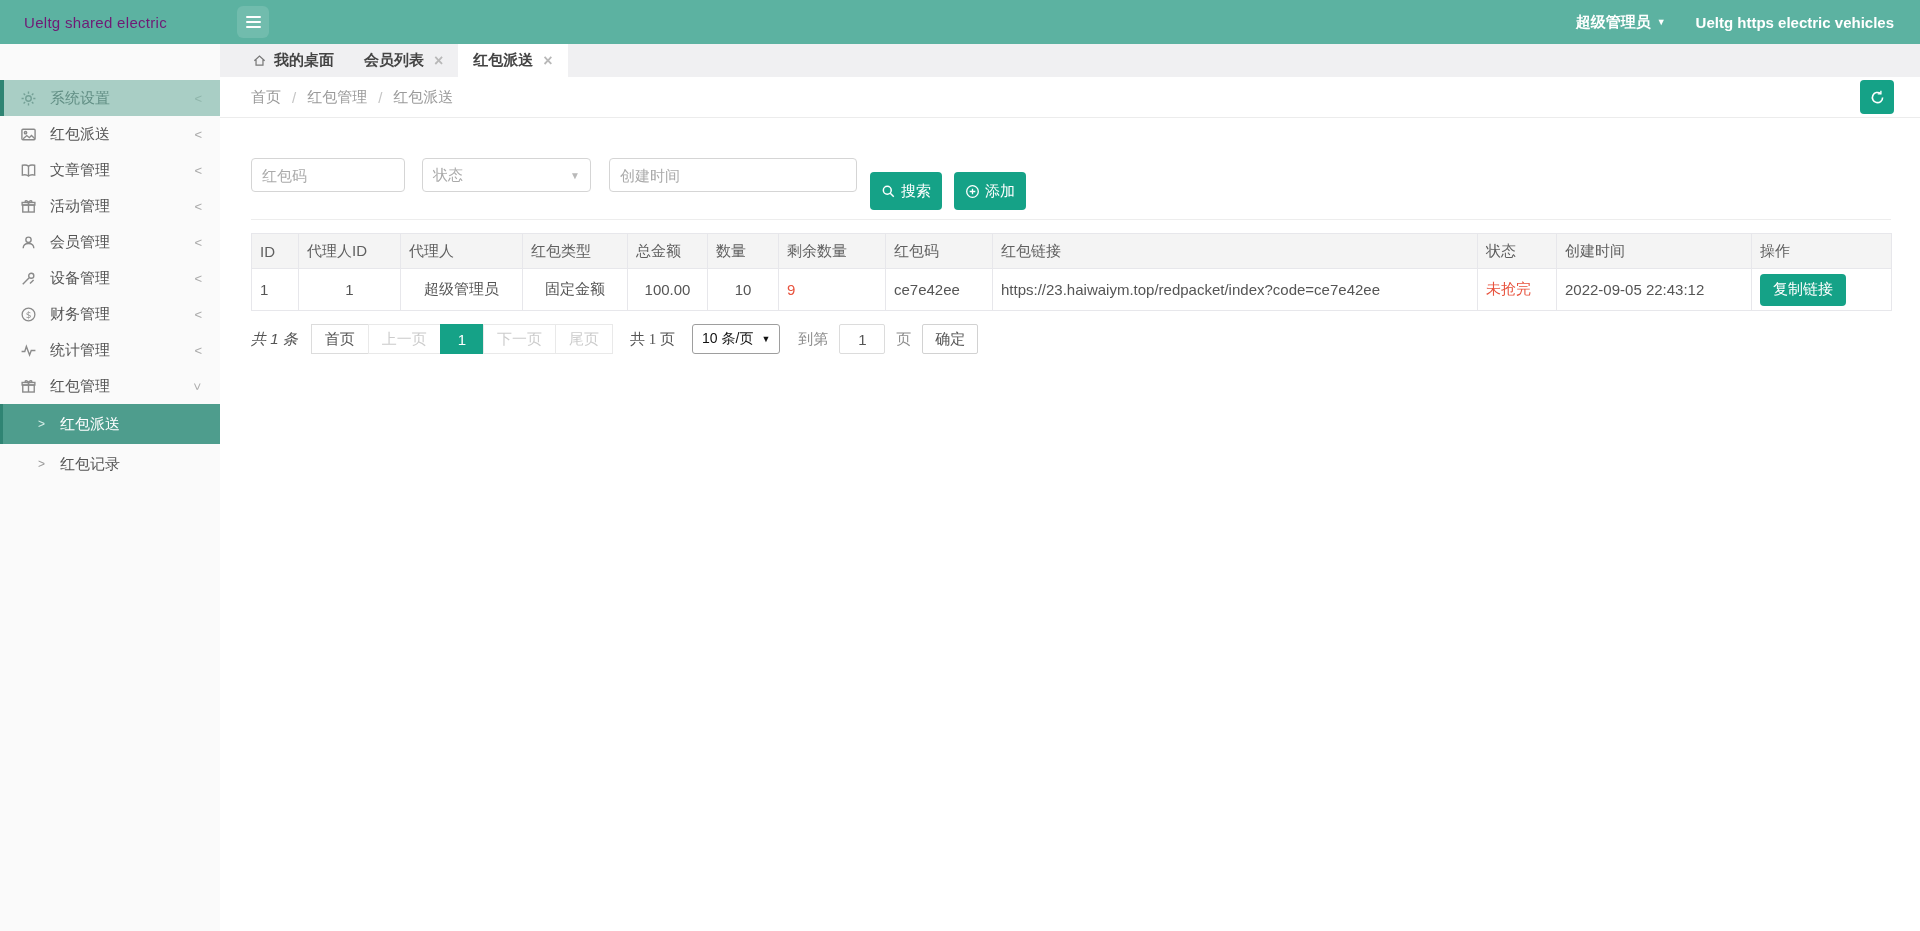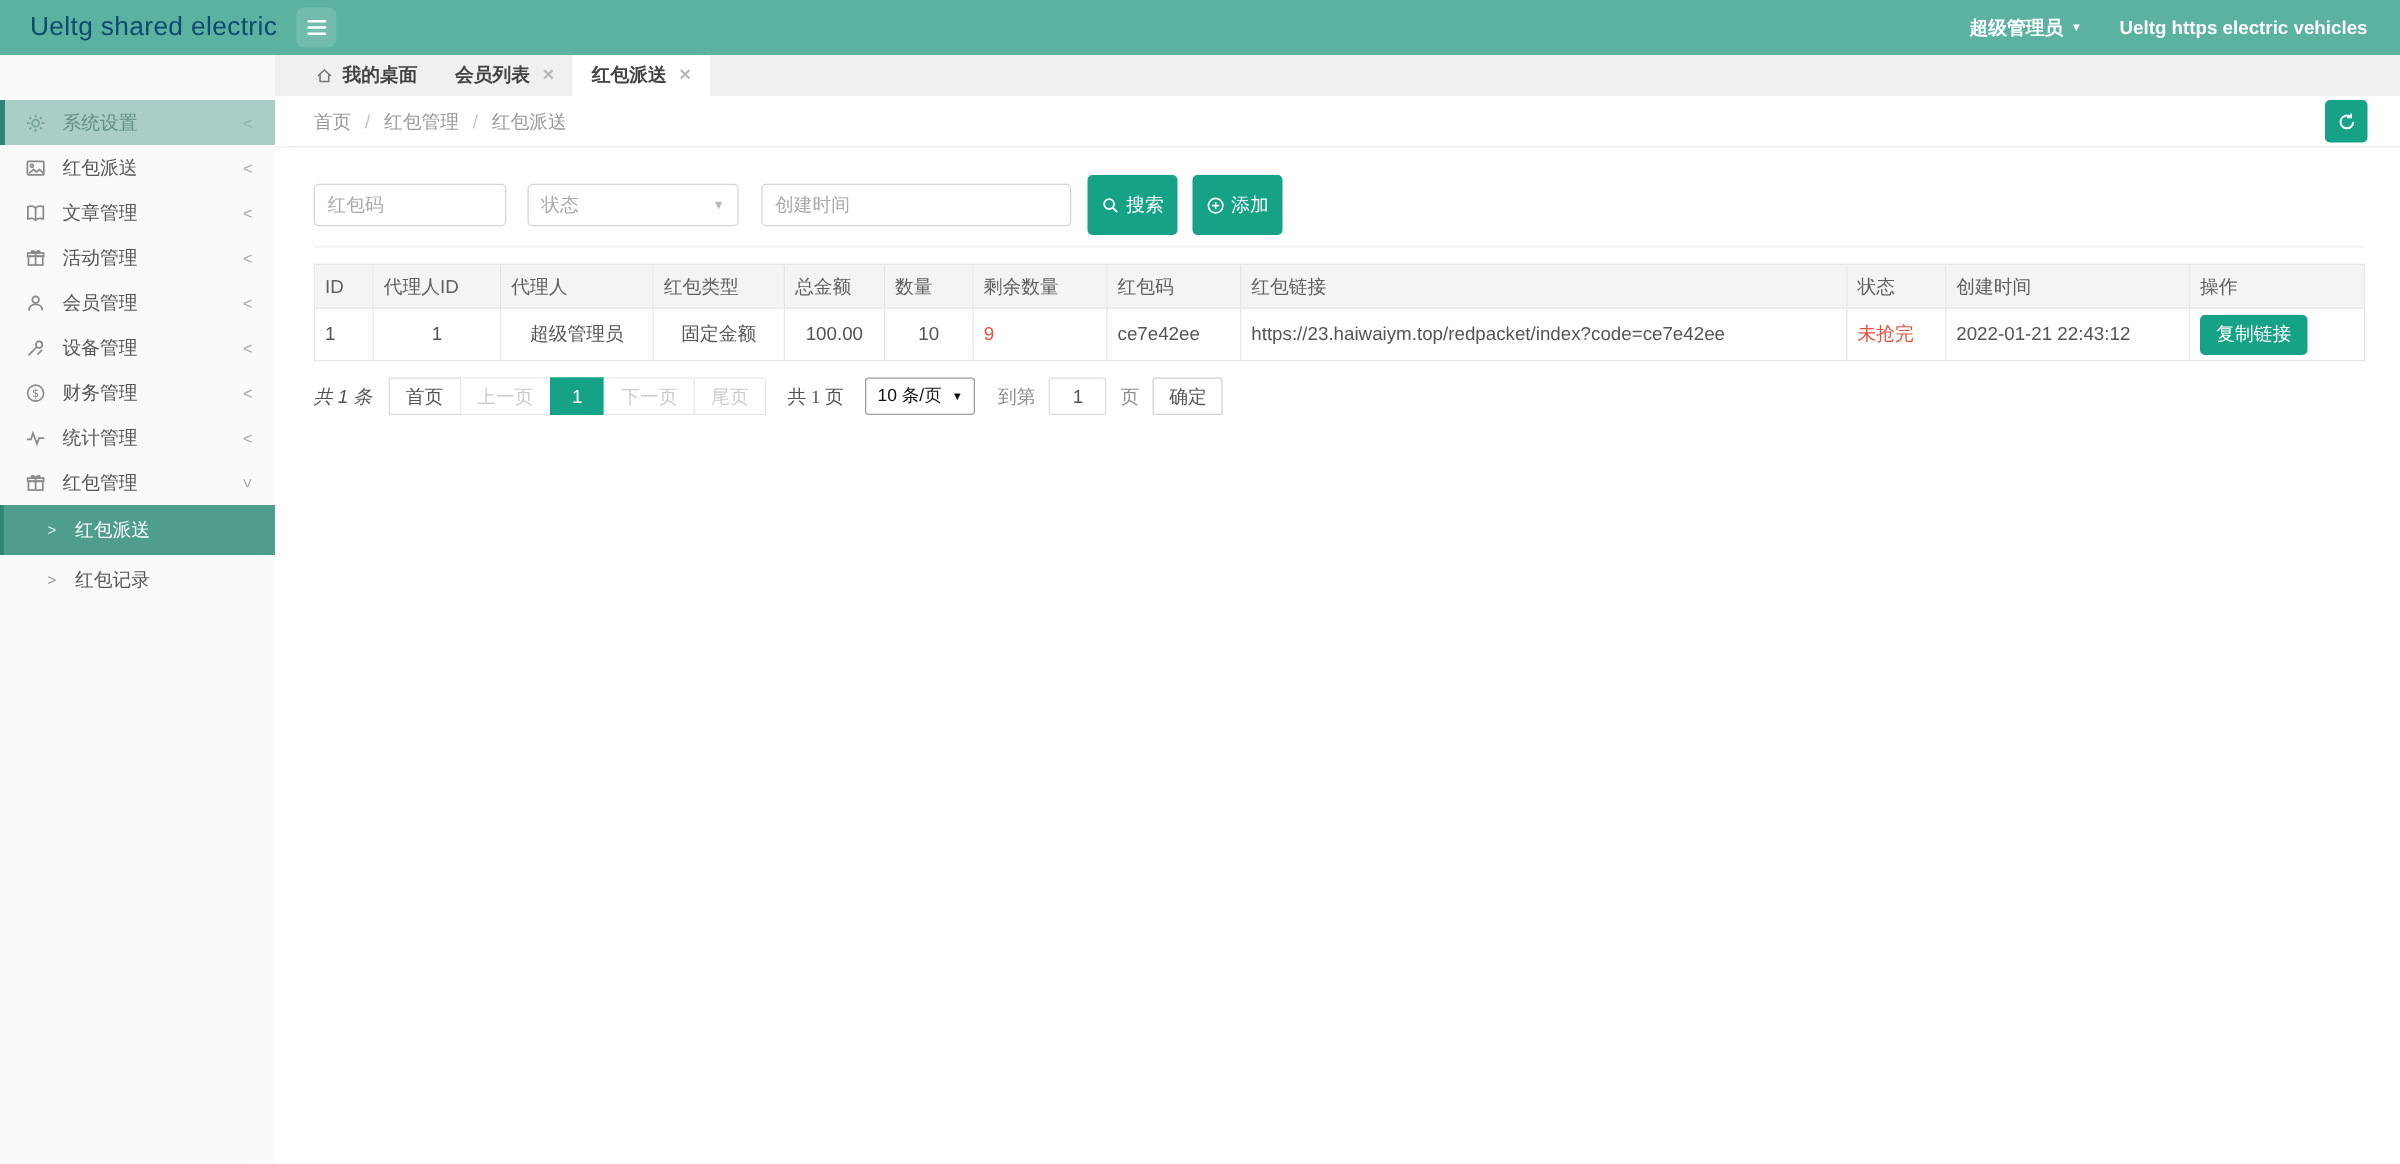--- a/index.html
+++ b/index.html
@@ -2,21 +2,21 @@
 <html style="--accent: #15a287; --header-teal: #5cb2a1; --sidebar-selected: #4e9d8d; --sidebar-highlight: #a9cec5; --status-red: #e8533e;"><head>
 <meta charset="utf-8">
 <style>
   * { box-sizing: border-box; margin: 0; padding: 0; }
   html,body { width:1920px; height:931px; overflow:hidden; }
   body { font-family:"Liberation Sans","DejaVu Sans",sans-serif; background:#fff; color:#555; }
   .app { position:relative; width:1920px; height:931px; }
 
   
   .topbar { position:absolute; top:0; left:0; right:0; height:44px; background:var(--header-teal); display:flex; align-items:center; z-index:5; }
-  .topbar .title { margin-left:24px; color:#0c4a6e; font-size:21px; font-weight:500; letter-spacing:.3px; }
+  .topbar .title { margin-left:24px; color:#701a75; font-size:15px; font-weight:500; letter-spacing:.3px; }
   .hamburger { position:absolute; left:237px; top:6px; width:32px; height:32px; border-radius:6px; background:rgba(255,255,255,.13); display:flex; align-items:center; justify-content:center; cursor:pointer; }
   .hamburger .bars { display:flex; flex-direction:column; gap:3px; }
   .hamburger .bars i { display:block; width:15px; height:2px; background:#fff; border-radius:1px; }
   .topbar-right { margin-left:auto; margin-right:26px; display:flex; align-items:center; gap:30px; color:#fff; }
   .user-drop { font-size:15px; font-weight:600; display:flex; align-items:center; gap:6px; cursor:pointer; }
   .user-drop .caret { font-size:9px; }
   .brand { font-size:15px; font-weight:600; }
 
   
   .sidebar { position:absolute; top:44px; left:0; bottom:0; width:220px; background:#fafafa; }
@@ -52,21 +52,21 @@
   
   .filters-wrap { padding-bottom:9px; border-bottom:1px solid #ededed; }
   .filters { display:flex; align-items:center; }
   .txt-input { height:34px; border:1px solid #d5d5d5; border-radius:4px; padding:0 10px; font-size:15px; color:#333; font-family:inherit; outline:none; }
   .txt-input::placeholder { color:#aaa; }
   .in-code { width:154px; margin-right:17px; }
   .sel-box { width:169px; height:34px; border:1px solid #d5d5d5; border-radius:4px; background:#fff; display:flex; align-items:center; padding:0 10px; margin-right:18px; cursor:pointer; position:relative; }
   .sel-box .sel-text { color:#aaa; font-size:15px; flex:1; }
   .sel-box .sel-caret { color:#b9b9b9; font-size:10px; }
   .in-time { width:248px; margin-right:13px; }
-  .btn { height:48px; border:none; border-radius:4px; background:var(--accent); color:#fff; font-size:15px; font-family:inherit; display:inline-flex; align-items:center; gap:5px; padding:0 11px; cursor:pointer; }
+  .btn { height:38px; border:none; border-radius:4px; background:var(--accent); color:#fff; font-size:15px; font-family:inherit; display:inline-flex; align-items:center; gap:5px; padding:0 11px; cursor:pointer;margin-top:32px; }
   .btn + .btn { margin-left:12px; }
 
   
   table.grid { width:1640px; border-collapse:collapse; table-layout:fixed; margin-top:13px;padding-left:28px; }
   .grid th { background:#f4f4f4; border:1px solid #e7e7eb; height:35px; font-weight:normal; text-align:left; padding:0 8px; color:#5f5f5f; font-size:15px; }
   .grid td { border:1px solid #e7e7eb; height:42px; padding:0 8px; font-size:15px; color:#555; overflow:hidden; white-space:nowrap; }
   .grid td.center { text-align:center; }
   .grid td.red { color:var(--status-red); }
   .copy-btn { height:32px; padding:0 13px; border:none; border-radius:4px; background:var(--accent); color:#fff; font-size:15px; font-family:inherit; cursor:pointer; }
 
@@ -333,21 +333,21 @@
             <td>1</td>
             <td class="center">1</td>
             <td class="center">超级管理员</td>
             <td class="center">固定金额</td>
             <td class="center">100.00</td>
             <td class="center">10</td>
             <td class="red">9</td>
             <td>ce7e42ee</td>
             <td>https://23.haiwaiym.top/redpacket/index?code=ce7e42ee</td>
             <td class="red">未抢完</td>
-            <td>2022-01-21 22:43:12</td>
+            <td>2022-09-05 22:43:12</td>
             <td>
               <button class="copy-btn">复制链接</button>
             </td>
           </tr>
         </tbody>
       </table>
 
       <div class="pagination">
         <span class="pg-total">共 1 条</span>
         <div class="pager">

